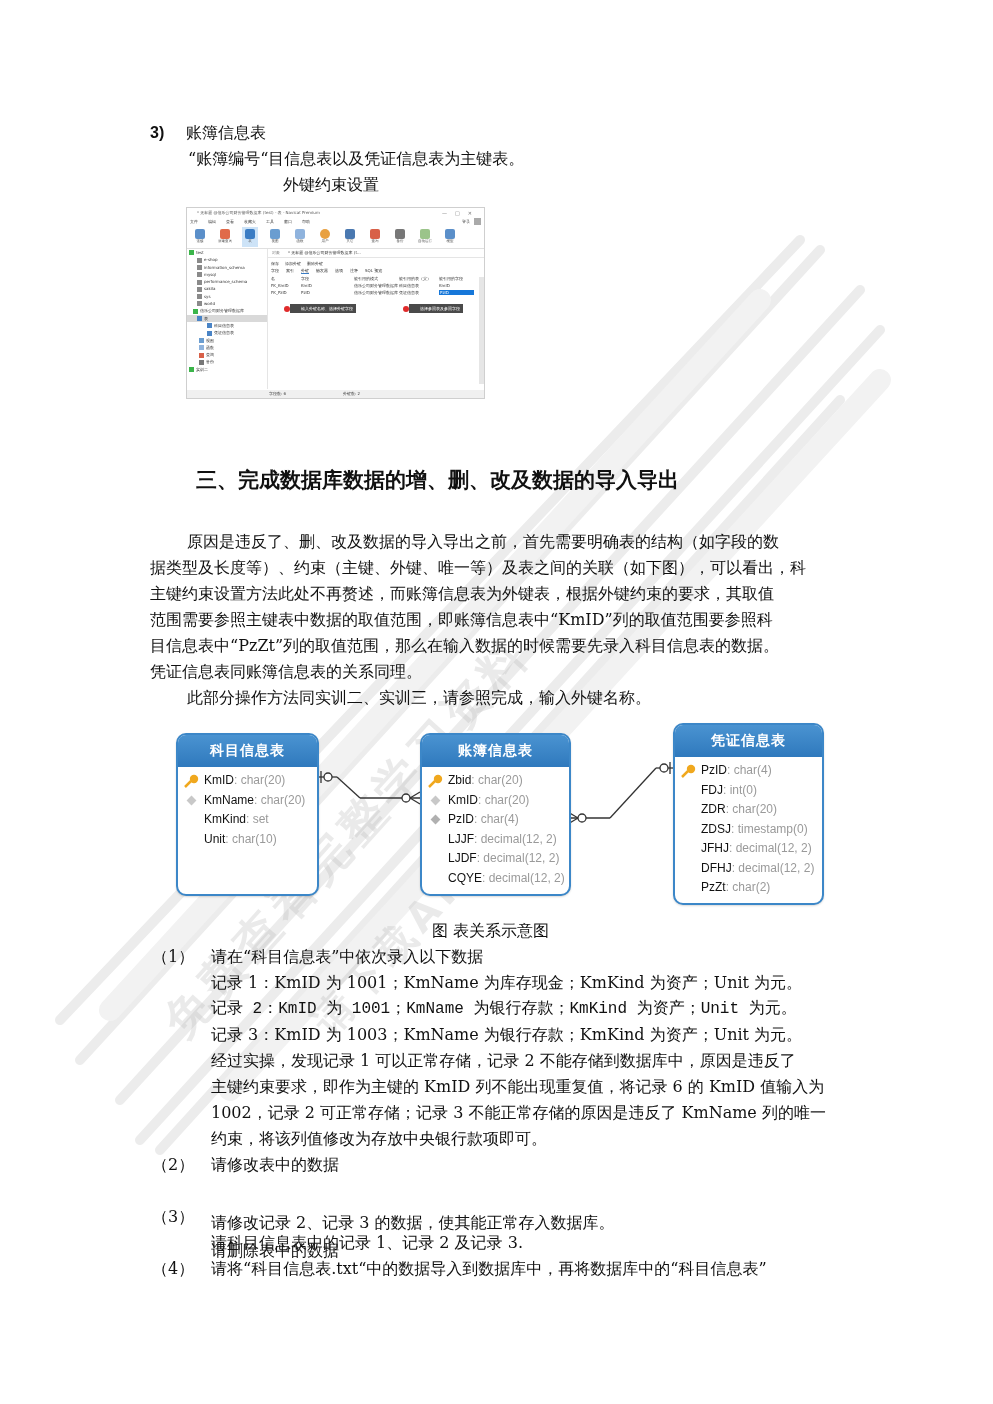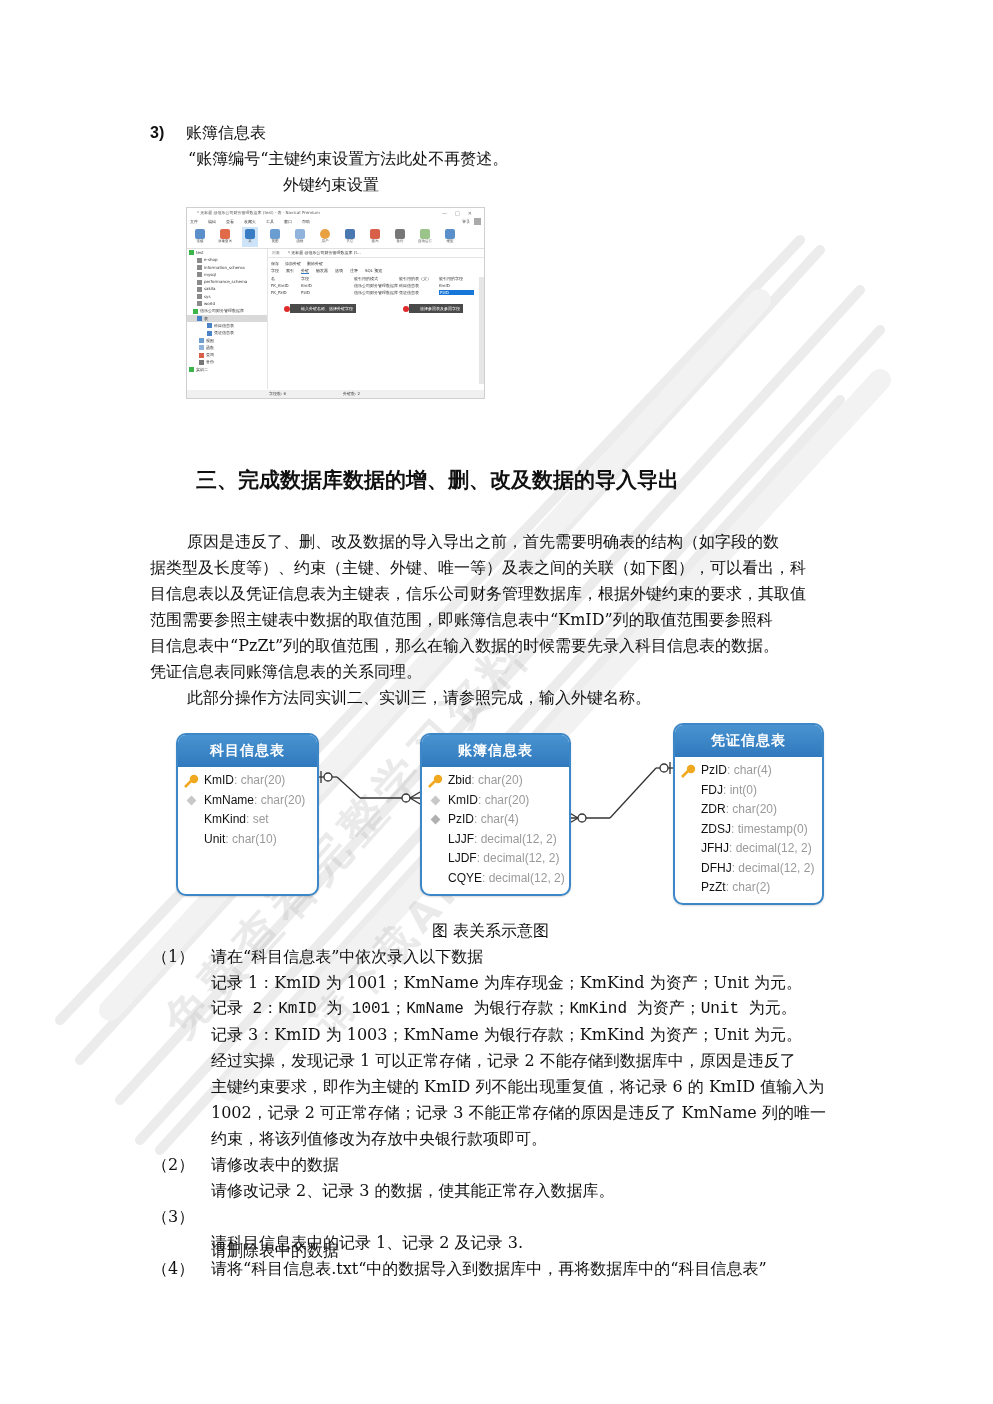--- a/index.html
+++ b/index.html
@@ -59,21 +59,21 @@
   <g stroke="#f2f2f2" stroke-width="22" stroke-linecap="round" fill="none">
     <line x1="760" y1="300" x2="110" y2="1010"></line>
     <line x1="880" y1="380" x2="230" y2="1090"></line>
   </g>
 </svg>
 <div class="wm-text" style="left:150px; top:1010px;">免费查看完整学习资料</div>
 <div class="wm-text" style="left:300px; top:1010px; font-size:40px;">请下载APP</div>
 
 <div class="abs txt sans" style="left:150px; top:120px; font-weight:bold;">3)</div>
 <div class="abs txt" style="left:186px; top:120px;">账簿信息表</div>
-<div class="abs txt" style="left:188px; top:146px;">“账簿编号“主键约束设置方法此处不再赘述。</div>
+<div class="abs txt" style="left:188px; top:146px;">“账簿编号“目信息表以及凭证信息表为主键表。</div>
 <div class="abs txt" style="left:283px; top:172px;">外键约束设置</div>
 
 <div class="abs shot">
   <div class="titlebar">
     <span>* 无标题 @信乐公司财务管理数据库 (test) - 表 - Navicat Premium</span>
     <span class="winbtns">
       <span>—</span><span>□</span><span>✕</span>
     </span>
   </div>
   <div class="menubar">
@@ -203,21 +203,21 @@
   <div class="statusbar">
     <span style="position:absolute; left:82px;">字段数: 6</span>
     <span style="position:absolute; left:156px;">外键数: 2</span>
   </div>
 </div>
 
 <div class="abs" style="left:196px; top:465px; font-family:'DejaVu Sans', sans-serif; font-weight:bold; font-size:21px; line-height:30px; white-space:nowrap;">三、完成数据库数据的增、删、改及数据的导入导出</div>
 
 <div class="abs txt" style="left:187px; top:529px;">原因是违反了、删、改及数据的导入导出之前，首先需要明确表的结构（如字段的数</div>
 <div class="abs txt" style="left:150px; top:555px;">据类型及长度等）、约束（主键、外键、唯一等）及表之间的关联（如下图），可以看出，科</div>
-<div class="abs txt" style="left:150px; top:581px;">目信息表以及凭证信息表为主键表，信乐公司财务管理数据库，根据外键约束的要求，其取值</div>
+<div class="abs txt" style="left:150px; top:581px;">主键约束设置方法此处不再赘述，而账簿信息表为外键表，根据外键约束的要求，其取值</div>
 <div class="abs txt" style="left:150px; top:607px;">范围需要参照主键表中数据的取值范围，即账簿信息表中“KmID”列的取值范围要参照科</div>
 <div class="abs txt" style="left:150px; top:633px;">目信息表中“PzZt”列的取值范围，那么在输入数据的时候需要先录入科目信息表的数据。</div>
 <div class="abs txt" style="left:150px; top:659px;">凭证信息表同账簿信息表的关系同理。</div>
 <div class="abs txt" style="left:187px; top:685px;">此部分操作方法同实训二、实训三，请参照完成，输入外键名称。</div>
 
 <div class="abs" style="left:0; top:0; width:993px; height:1404px; pointer-events:none;">
   <svg style="position:absolute; left:0; top:0;" width="993" height="1404">
     <g stroke="#333" stroke-width="1.3" fill="none">
 
       <line x1="317" y1="777" x2="337" y2="777"></line>
@@ -329,20 +329,20 @@
 <div class="abs txt" style="left:211px; top:970px;">记录 1：KmID 为 1001；KmName 为库存现金；KmKind 为资产；Unit 为元。</div>
 <div class="abs txt" style="left:211px; top:996px;font-family:Liberation Mono, monospace;">记录 2：KmID 为 1001；KmName 为银行存款；KmKind 为资产；Unit 为元。</div>
 <div class="abs txt" style="left:211px; top:1022px;">记录 3：KmID 为 1003；KmName 为银行存款；KmKind 为资产；Unit 为元。</div>
 <div class="abs txt" style="left:211px; top:1048px;">经过实操，发现记录 1 可以正常存储，记录 2 不能存储到数据库中，原因是违反了</div>
 <div class="abs txt" style="left:211px; top:1074px;">主键约束要求，即作为主键的 KmID 列不能出现重复值，将记录 6 的 KmID 值输入为</div>
 <div class="abs txt" style="left:211px; top:1100px;">1002，记录 2 可正常存储；记录 3 不能正常存储的原因是违反了 KmName 列的唯一</div>
 <div class="abs txt" style="left:211px; top:1126px;">约束，将该列值修改为存放中央银行款项即可。</div>
 
 <div class="abs txt" style="left:152px; top:1152px;">（2）</div>
 <div class="abs txt" style="left:211px; top:1152px;">请修改表中的数据</div>
-<div class="abs txt" style="left:211px; top:1178px;">请修改记录 2、记录 3 的数据，使其能正常存入数据库。</div>
+<div class="abs txt" style="left:211px; top:1210px;">请修改记录 2、记录 3 的数据，使其能正常存入数据库。</div>
 
 <div class="abs txt" style="left:152px; top:1204px;">（3）</div>
 <div class="abs txt" style="left:211px; top:1204px;margin-top:34px;">请删除表中的数据</div>
 <div class="abs txt" style="left:211px; top:1230px;">请科目信息表中的记录 1、记录 2 及记录 3.</div>
 
 <div class="abs txt" style="left:152px; top:1256px;">（4）</div>
 <div class="abs txt" style="left:211px; top:1256px;">请将“科目信息表.txt“中的数据导入到数据库中，再将数据库中的“科目信息表”</div>
 
 </body></html>

